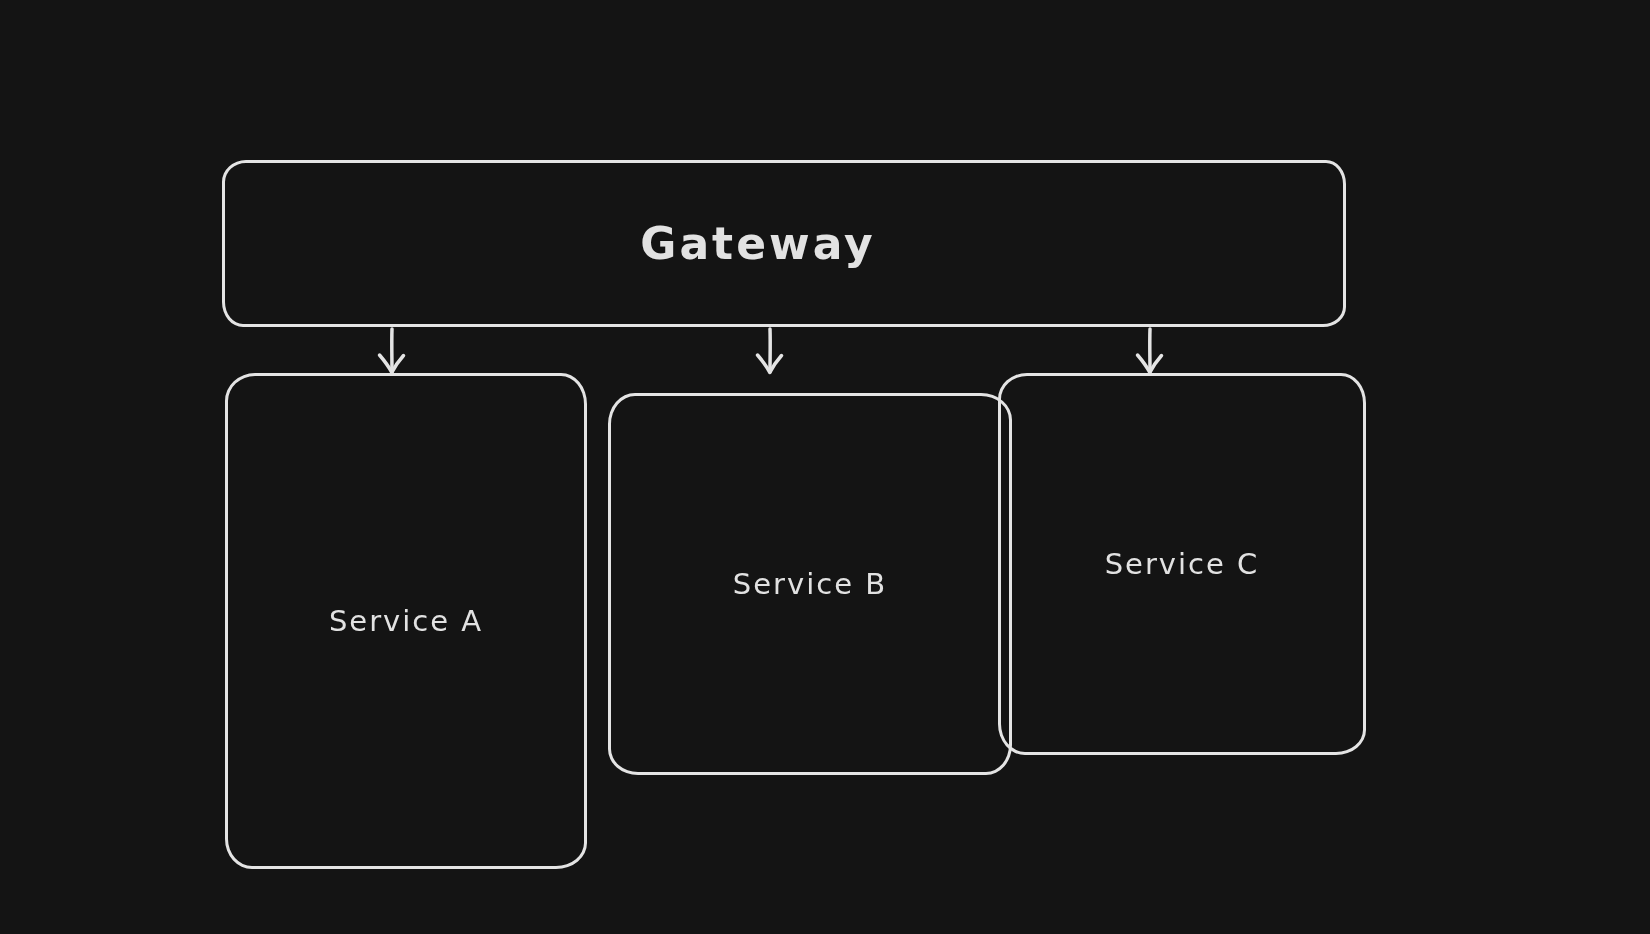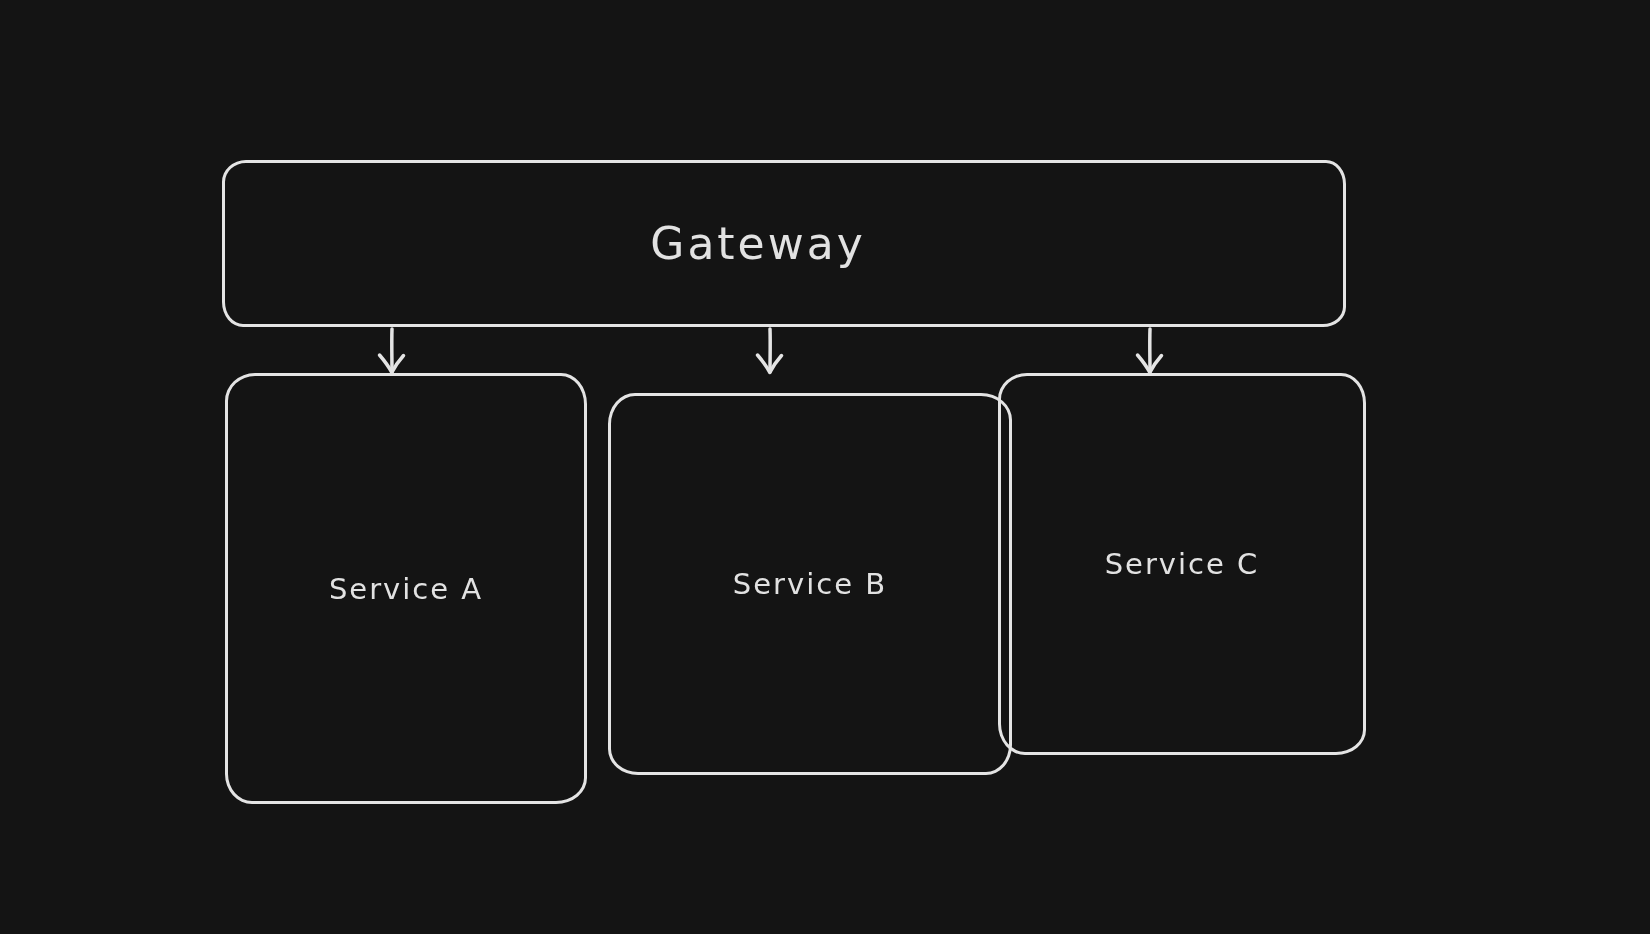--- a/index.html
+++ b/index.html
@@ -25,21 +25,21 @@
     box-sizing: border-box;
   }
   
   .node-gateway {
     left: 222px; top: 160px;
     width: 1124px; height: 167px;
     border-radius: 24px 20px 23px 21px / 22px 24px 20px 25px;
   }
   .node-service-a {
     left: 225px; top: 373px;
-    width: 362px; height: 431px;
+    width: 362px; height: 496px;
     border-radius: 30px 26px 31px 27px / 28px 31px 26px 30px;
   }
   .node-service-b {
     left: 608px; top: 373px;
     width: 404px; height: 382px;
     border-radius: 27px 31px 26px 30px / 31px 27px 30px 26px;
     margin-top: 20px;
   }
   .node-service-c {
     left: 998px; top: 373px;
@@ -47,21 +47,21 @@
     border-radius: 29px 25px 30px 27px / 26px 30px 25px 31px;
   }
   .label {
     color: #e2e2e2;
     text-align: center;
     white-space: nowrap;
     user-select: none;
   }
   .label-gateway {
     font-size: 44px;
-    font-weight: 400;
+    font-weight: 700;
     letter-spacing: 3px;
     transform: translateX(-26px);
   }
   .label-service {
     font-size: 29px;
     font-weight: 400;
     letter-spacing: 2px;
   }
   .edges {
     position: absolute;

